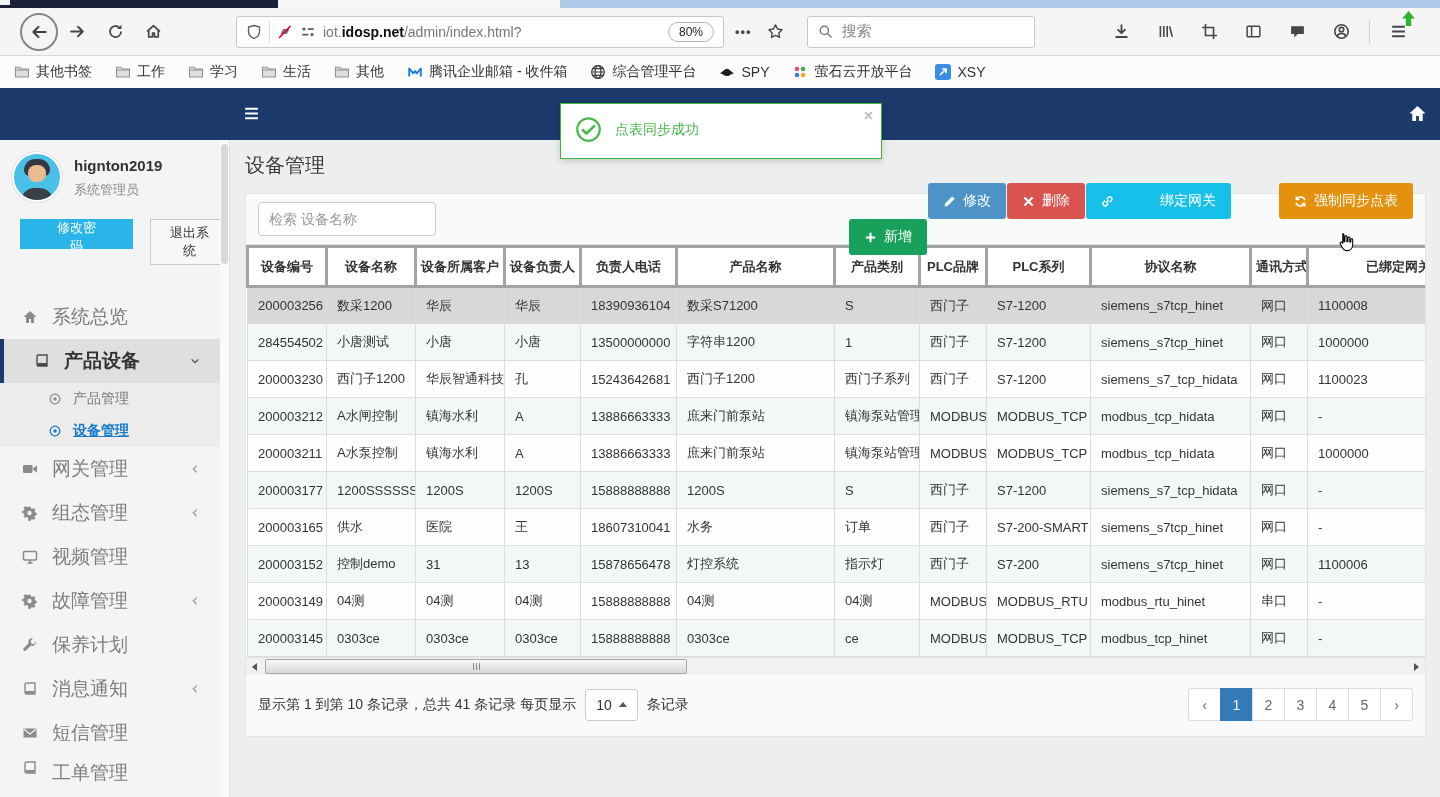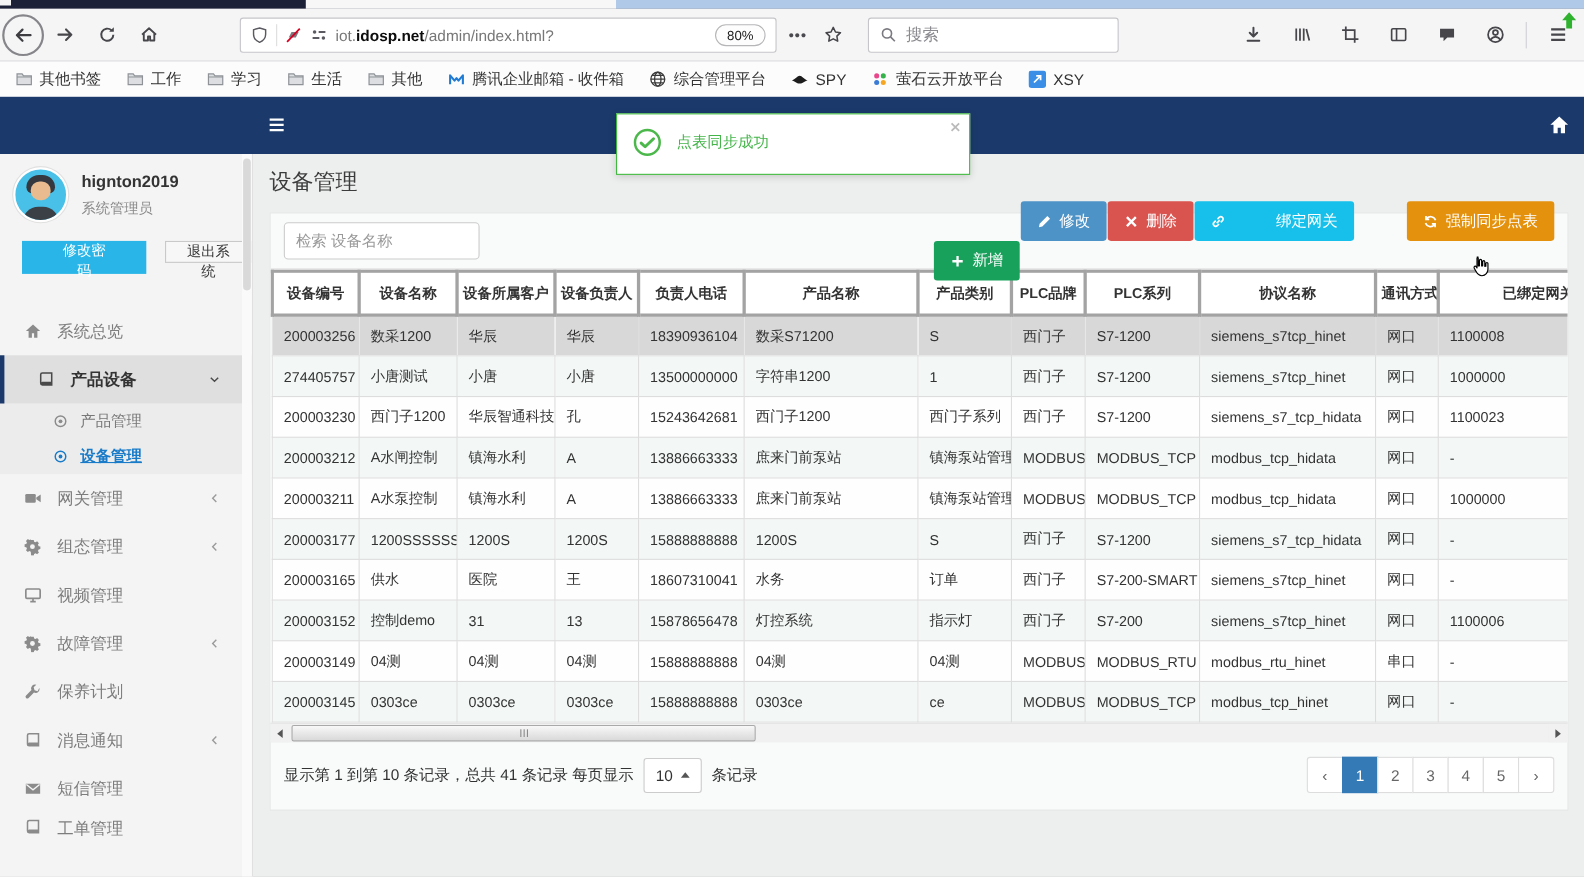--- a/index.html
+++ b/index.html
@@ -7,21 +7,21 @@
   .ic{display:inline-block;line-height:0;}
   .ic svg{width:100%;height:100%;display:block;}
 
   
   .tabstrip{position:absolute;top:0;left:0;right:0;height:8px;background:#1d2138;}
   .tab-notch{position:absolute;top:0;left:0;width:10px;height:5px;background:#f5f5f6;}
   .tab-active{position:absolute;top:0;left:278px;width:282px;height:8px;background:#f7f7f8;}
   .tab-rest{position:absolute;top:0;left:560px;right:0;height:8px;background:#b0c9e8;}
 
   
-  .btoolbar{position:absolute;top:8px;left:0;right:0;height:48px;background:#f5f5f6;border-bottom:1px solid #d8d8dc;display:flex;align-items:center;padding:0 2px;box-sizing:border-box;}
+  .btoolbar{position:absolute;top:8px;left:0;right:0;height:48px;background:#f5f5f6;border-bottom:1px solid #d8d8dc;display:flex;align-items:center;padding:0 20px;box-sizing:border-box;}
   .back-circle{width:34px;height:34px;border:2px solid #85858a;border-radius:50%;display:flex;align-items:center;justify-content:center;color:#3e3e42;flex:0 0 auto;}
   .back-circle .ic{width:18px;height:18px;}
   .nav-ic{width:30px;height:30px;display:flex;align-items:center;justify-content:center;color:#46464b;flex:0 0 auto;margin:0 4px;border-radius:3px;}
   .nav-ic .ic{width:17px;height:17px;}
   .urlbar{margin-left:64px;width:488px;height:32px;background:#fff;border:1px solid #c6c6ca;border-radius:3px;display:flex;align-items:center;padding:0 9px;box-sizing:border-box;gap:7px;}
   .urlbar .ic{width:16px;height:16px;color:#5a5a60;}
   .url-sep{width:1px;height:20px;background:#ddd;}
   .url-text{font-size:14px;color:#777;white-space:nowrap;overflow:hidden;flex:1;}
   .url-text .dom{color:#0c0c0d;font-weight:bold;}
   .zoom-pill{border:1px solid #b6b6b9;border-radius:10px;padding:2px 10px;font-size:12px;color:#222;background:#fdfdfd;flex:0 0 auto;}
@@ -51,23 +51,23 @@
   .sb-scrollthumb{position:absolute;right:1px;top:4px;width:7px;height:120px;background:#d9d9d9;border-radius:4px;}
   .usercard{display:flex;gap:12px;padding:12px 0 0 12px;}
   .avatar{width:46px;height:46px;border-radius:50%;background:#49c0e8;position:relative;overflow:hidden;border:2px solid #fff;box-shadow:0 0 0 1px #e0e0e0;flex:0 0 auto;}
   .av-hair{position:absolute;top:5px;left:10px;width:26px;height:17px;background:#35393f;border-radius:12px 12px 6px 6px;}
   .av-face{position:absolute;top:11px;left:14px;width:18px;height:17px;background:#e9bb8e;border-radius:8px;}
   .av-body{position:absolute;bottom:-7px;left:6px;width:34px;height:19px;background:#3b4047;border-radius:15px 15px 0 0;}
   .uname{font-size:15px;font-weight:bold;color:#333;margin-top:5px;}
   .urole{font-size:13px;color:#8a8a8a;margin-top:7px;}
   .sb-btns{display:flex;gap:17px;padding:17px 0 0 20px;}
   .btn-cyan{background:#29b5e8;color:#fff;border:none;height:30px;padding:0 32px;font-size:13px;cursor:pointer;}
-  .btn-gray{background:#f7f7f7;border:1px solid #c9c9c9;color:#333;height:20px;padding:0 14px;font-size:13px;cursor:pointer;}
+  .btn-gray{background:#f7f7f7;border:1px solid #c9c9c9;color:#333;height:46px;padding:0 14px;font-size:13px;cursor:pointer;}
   .menu{margin-top:30px;}
-  .menu-item{height:44px;display:flex;align-items:center;padding:0 14px 0 22px;color:#7d7d7d;font-size:15px;cursor:pointer;box-sizing:border-box;}
+  .menu-item{height:44px;display:flex;align-items:center;padding:0 14px 0 22px;color:#7d7d7d;font-size:19px;cursor:pointer;box-sizing:border-box;}
   .menu-item .ic{width:16px;height:16px;margin-right:14px;color:#8b8b8b;flex:0 0 auto;}
   .menu-item .chev{margin-left:auto;width:12px;height:12px;color:#9a9a9a;flex:0 0 auto;}
   .menu-item.parent-active{background:#dfdfdf;color:#333;font-weight:bold;border-left:4px solid #1b3a6b;padding-left:30px;justify-content:flex-end;}
   .menu-item.parent-active .ic{color:#4a4a4a;}
   .menu-item.child{height:32px;background:#ececec;padding-left:48px;font-size:14px;color:#777;}
   .menu-item.child .ic{width:14px;height:14px;margin-right:11px;}
   .menu-item.child.active{color:#1a7cc9;text-decoration:underline;font-weight:bold;}
   .menu-item.child.active .ic{color:#1a7cc9;}
   .menu-item.clipped{align-items:flex-start;padding-top:5px;}
 
@@ -631,21 +631,21 @@
               <td>18390936104</td>
               <td>数采S71200</td>
               <td>S</td>
               <td>西门子</td>
               <td>S7-1200</td>
               <td>siemens_s7tcp_hinet</td>
               <td>网口</td>
               <td>1100008</td>
             </tr>
             <tr class="striped">
-              <td>274405757</td>
+              <td>284554502</td>
               <td>小唐测试</td>
               <td>小唐</td>
               <td>小唐</td>
               <td>13500000000</td>
               <td>字符串1200</td>
               <td>1</td>
               <td>西门子</td>
               <td>S7-1200</td>
               <td>siemens_s7tcp_hinet</td>
               <td>网口</td>

